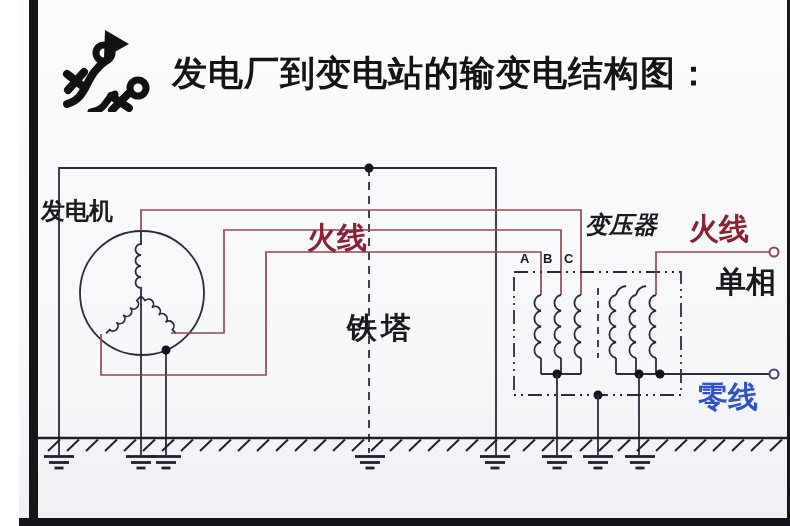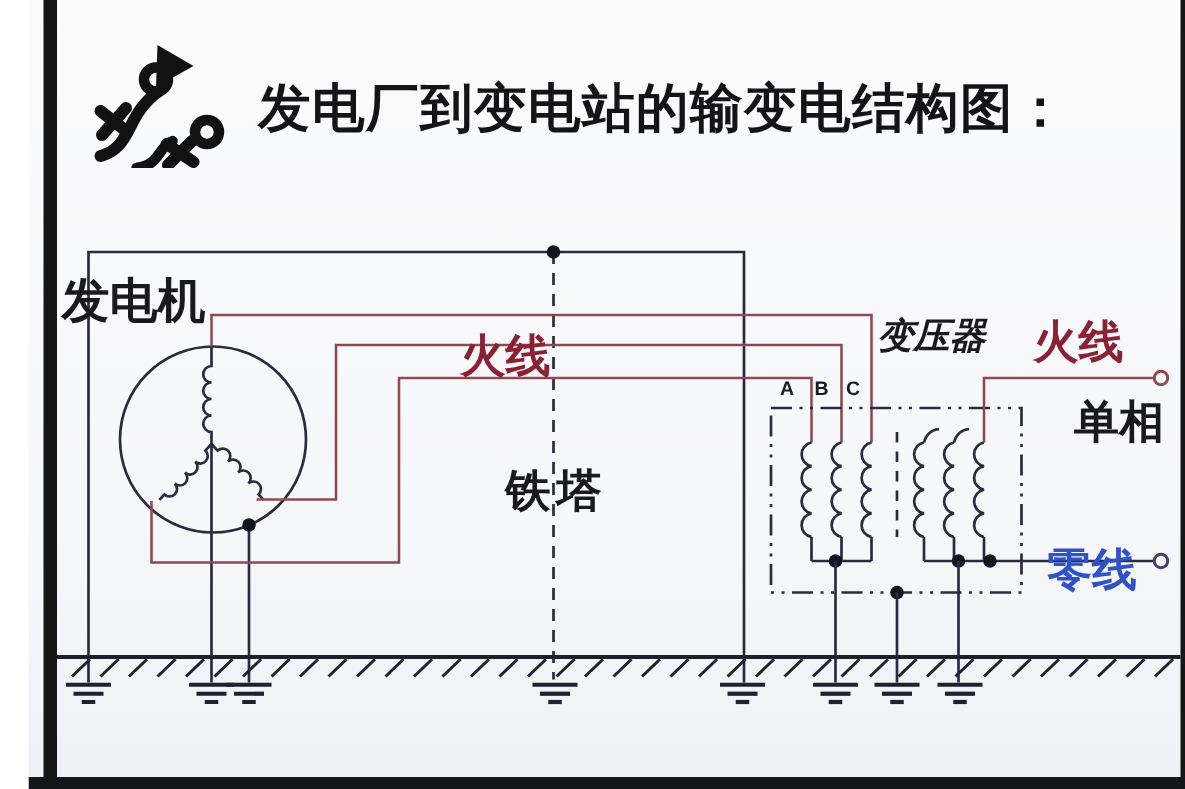--- a/index.html
+++ b/index.html
@@ -4,27 +4,27 @@
 <style>
   html,body{margin:0;padding:0;}
   body{font-family:"Liberation Sans","DejaVu Sans",sans-serif;}
   .stage{position:relative;width:790px;height:526px;background:linear-gradient(180deg,#fbfbfc 0%,#f6f7f9 70%,#eef0f4 100%);overflow:hidden;margin-left:19px;}
   .bar{position:absolute;background:var(--frame);}
   .bar-left{left:10px;top:0;width:9px;height:526px;}
   .bar-right{left:768px;top:0;width:9px;height:526px;}
   .bar-bottom{left:0;top:518px;width:790px;height:8px;background:#14141d;}
   .lbl{position:absolute;font-weight:700;color:#1a1a1e;white-space:pre;line-height:1.2;}
   .title{left:153px;top:52px;font-size:35px;letter-spacing:1px;color:#141416;}
-  .gen{left:22px;top:181px;font-size:32px;}
+  .gen{left:22px;top:197px;font-size:24px;}
   .hotL{left:288px;top:220px;font-size:30px;color:var(--live-text);}
-  .tower{left:318px;top:310px;font-size:30px;letter-spacing:4px;}
+  .tower{left:328px;top:310px;font-size:30px;letter-spacing:4px;}
   .xfmr{left:566px;top:211px;font-size:24px;font-style:italic;}
   .hotR{left:670px;top:211px;font-size:30px;color:var(--live-text);}
   .sp{left:697px;top:263px;font-size:30px;line-height:37px;text-align:center;}
-  .neu{left:679px;top:363px;font-size:30px;color:var(--neutral-text);}
+  .neu{left:679px;top:379px;font-size:30px;color:var(--neutral-text);}
   .earth{left:240px;top:457px;font-size:27px;}
   .ph{position:absolute;top:251px;font-size:13px;font-weight:700;color:#17172a;}
   .ph-a{left:501px;} .ph-b{left:524px;} .ph-c{left:545px;}
   svg.circuit{position:absolute;left:0;top:0;}
   .ln{stroke:var(--line);stroke-width:1.8;fill:none;}
   .hot{stroke:var(--live-wire);stroke-width:1.7;fill:none;}
   .dash{stroke-dasharray:8 6;}
   .dash2{stroke-dasharray:7 6;}
   .boxdash{stroke-dasharray:14 5 2 5 2 5;}
   .gnd{stroke:#1f1f2c;stroke-width:2.6;fill:none;}

